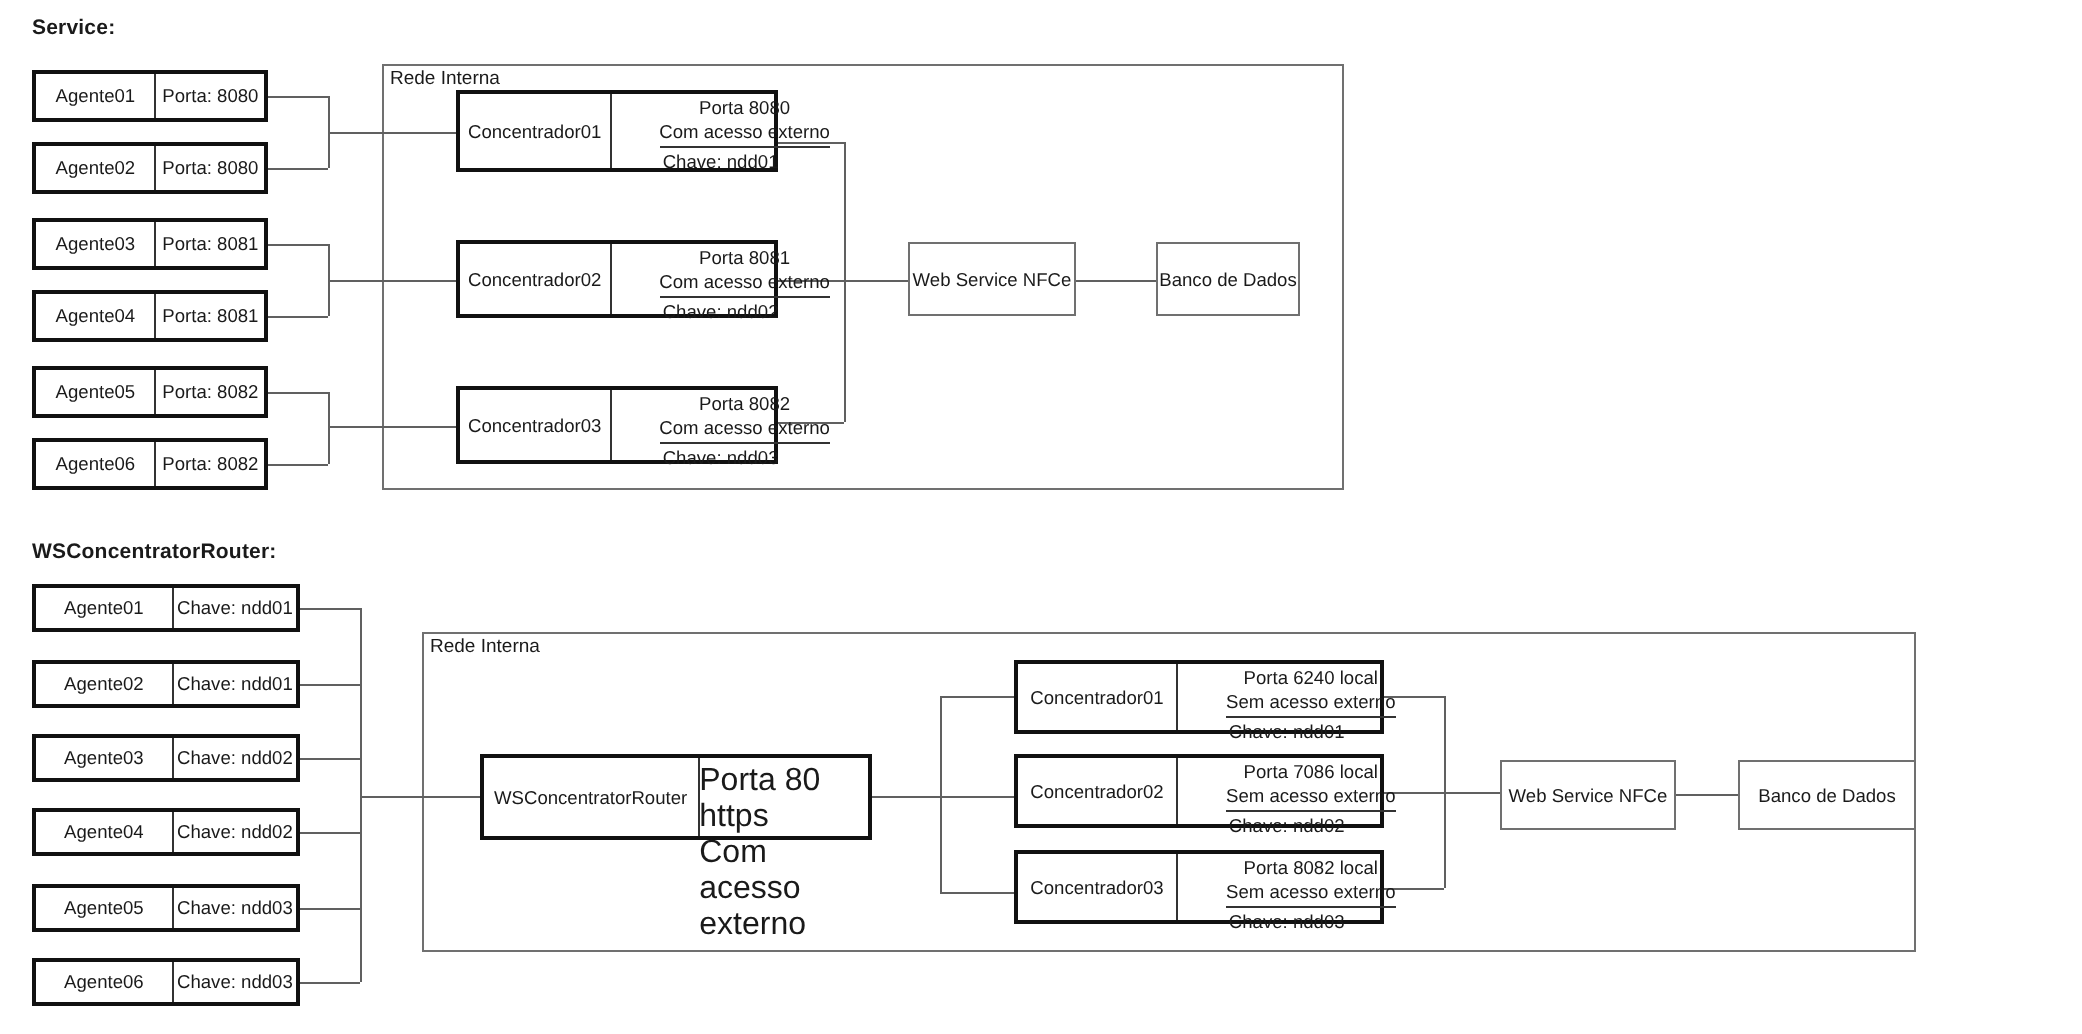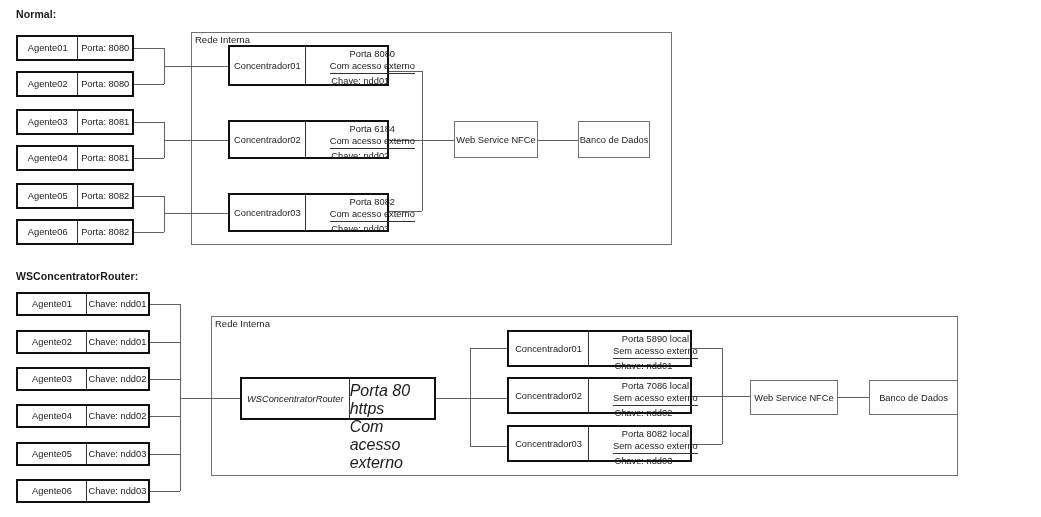--- a/index.html
+++ b/index.html
@@ -168,21 +168,21 @@
     color: #1a1a1a;
     white-space: nowrap;
     z-index: 3;
   }
 </style>
 </head>
 <body>
 
 <div id="canvas">
 
-  <div class="section-title" style="left:16px; top:8px;">Normal:</div>
+  <div class="section-title" style="left:16px; top:8px;">Service:</div>
 
   <div class="frame" style="left:191px; top:32px; width:481px; height:213px;">
     <span class="frame-label">Rede Interna</span>
   </div>
 
   <div class="agent-box" style="left:16px; top:35px; width:118px; height:26px;">
     <div class="cell cell-name">Agente01</div>
     <div class="cell cell-val">Porta: 8080</div>
   </div>
   <div class="agent-box" style="left:16px; top:71px; width:118px; height:26px;">
@@ -230,21 +230,21 @@
       </div>
       <div class="detail-bottom">
         <span class="line-txt">Chave: ndd01</span>
       </div>
     </div>
   </div>
   <div class="conc-box" style="left:228px; top:120px; width:161px; height:39px;">
     <div class="conc-name" style="flex:0 0 75px;">Concentrador02</div>
     <div class="conc-detail">
       <div class="detail-top">
-        <span class="line-txt">Porta 6184</span>
+        <span class="line-txt">Porta 8081</span>
         <span class="line-txt">Com acesso externo</span>
       </div>
       <div class="detail-bottom">
         <span class="line-txt">Chave: ndd02</span>
       </div>
     </div>
   </div>
   <div class="conc-box" style="left:228px; top:193px; width:161px; height:39px;">
     <div class="conc-name" style="flex:0 0 75px;">Concentrador03</div>
     <div class="conc-detail">
@@ -300,38 +300,38 @@
 
   <div class="hline" style="left:150px; top:304px; width:30px;"></div>
   <div class="hline" style="left:150px; top:342px; width:30px;"></div>
   <div class="hline" style="left:150px; top:379px; width:30px;"></div>
   <div class="hline" style="left:150px; top:416px; width:30px;"></div>
   <div class="hline" style="left:150px; top:454px; width:30px;"></div>
   <div class="hline" style="left:150px; top:491px; width:30px;"></div>
   <div class="vline" style="left:180px; top:304px; height:187px;"></div>
   <div class="hline" style="left:180px; top:398px; width:60px;"></div>
 
-  <div class="router-box" style="left:240px; top:377px; width:196px; height:43px;font-style:italic;">
+  <div class="router-box" style="left:240px; top:377px; width:196px; height:43px;">
     <div class="router-name" style="flex:0 0 106px;">WSConcentratorRouter</div>
     <div class="router-detail">
       <span class="line-txt">Porta 80 https</span>
       <span class="line-txt">Com acesso externo</span>
     </div>
   </div>
 
   <div class="hline" style="left:436px; top:398px; width:71px;"></div>
   <div class="vline" style="left:470px; top:348px; height:98px;"></div>
   <div class="hline" style="left:470px; top:348px; width:37px;"></div>
   <div class="hline" style="left:470px; top:446px; width:37px;"></div>
 
   <div class="conc-box" style="left:507px; top:330px; width:185px; height:37px;">
     <div class="conc-name" style="flex:0 0 80px;">Concentrador01</div>
     <div class="conc-detail">
       <div class="detail-top">
-        <span class="line-txt">Porta 5890 local</span>
+        <span class="line-txt">Porta 6240 local</span>
         <span class="line-txt">Sem acesso externo</span>
       </div>
       <div class="detail-bottom">
         <span class="line-txt">Chave: ndd01</span>
       </div>
     </div>
   </div>
   <div class="conc-box" style="left:507px; top:377px; width:185px; height:37px;">
     <div class="conc-name" style="flex:0 0 80px;">Concentrador02</div>
     <div class="conc-detail">

